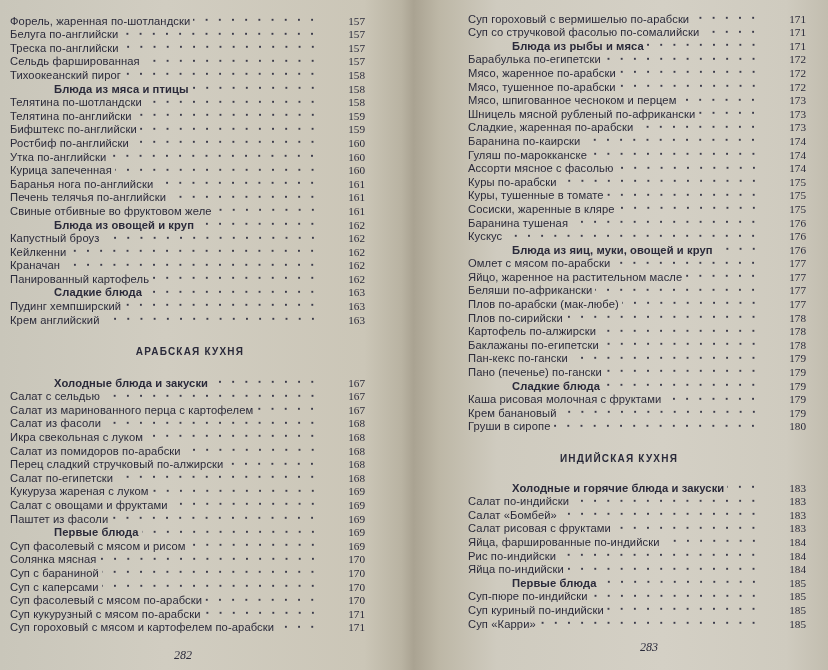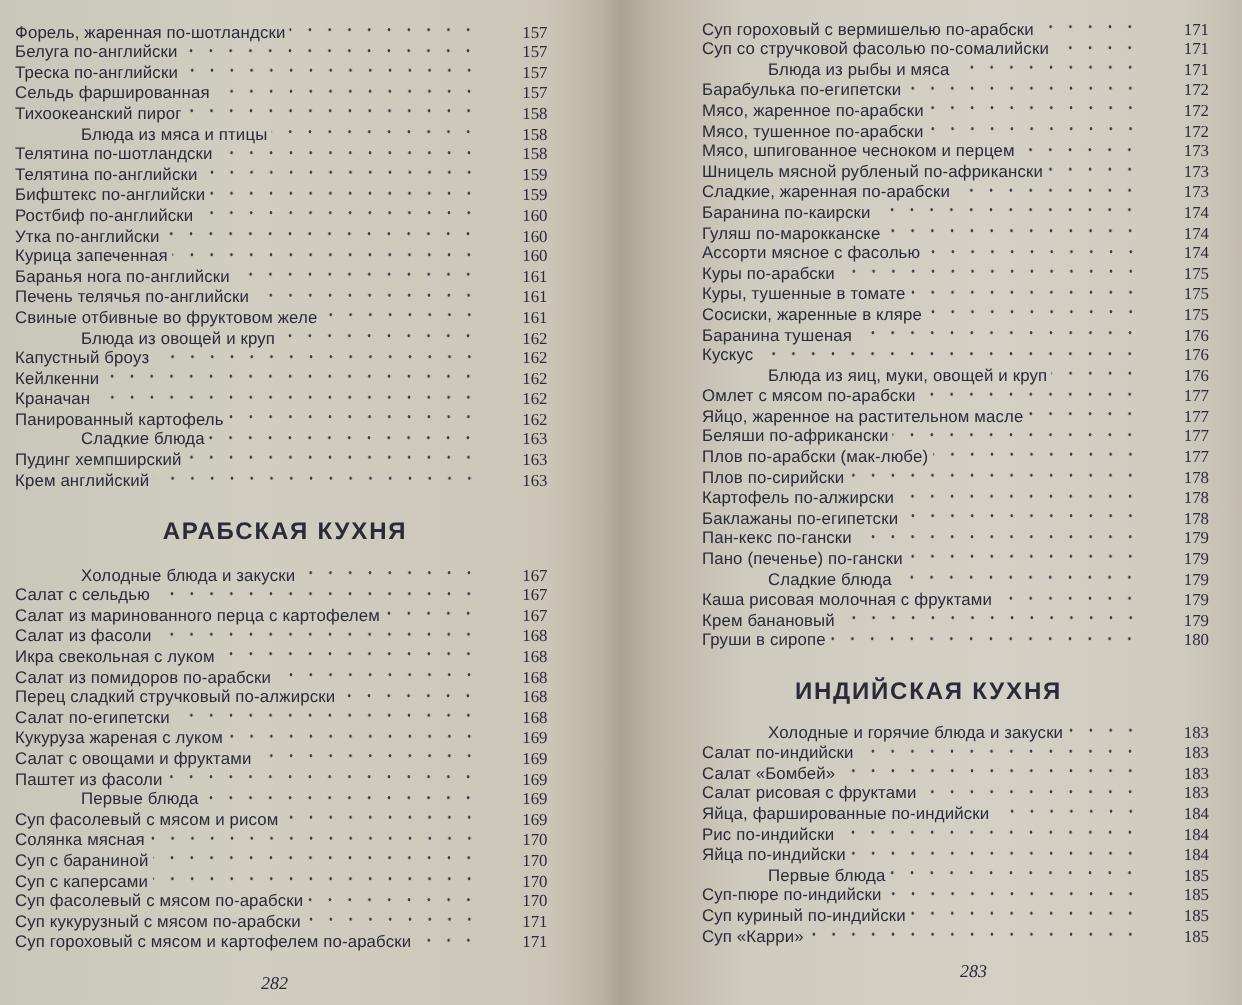--- a/index.html
+++ b/index.html
@@ -25,33 +25,33 @@
     background: linear-gradient(to right, #aaa392 0%, #bdb7a6 6%, #cfcbbf 20%, #d4d0c5 60%, #cfcbbf 90%, #c2bdaf 100%);
   }
   .entries { position:absolute; }
   .page-left .entries { left:10px; top:11px; width:355px; }
   .page-right .entries { left:54px; top:9px; width:338px; }
   .row {
     display:flex; align-items:baseline; height:13.6px; line-height:13.6px;
     font-size:11.2px; white-space:nowrap;
   }
   .row .label { flex:0 0 auto; padding-right:3px; font-family:"Liberation Sans","DejaVu Sans",sans-serif; letter-spacing:0.1px; }
-  .row.bold .label { font-weight:normal;padding-left:44px; }
+  .row.bold .label { font-weight:bold;padding-left:44px; }
   .row .dots {
     flex:1 1 auto; overflow:hidden; height:13.6px;
     background-image: radial-gradient(circle, #3a3a4a 0.8px, transparent 1.1px);
     background-size:13.2px 13.6px;
     background-position:right 2px bottom -2px;
     background-repeat:repeat-x;
     margin-right:20px;
   }
   .row .num { flex:0 0 24px; text-align:right; font-size:11.2px; }
   .section-title {
     position:absolute; font-family:"Liberation Sans","DejaVu Sans",sans-serif;
-    font-weight:bold; font-size:16px; letter-spacing:1.2px; text-align:center;
+    font-weight:bold; font-size:10px; letter-spacing:1.2px; text-align:center;
   }
   .folio {
     position:absolute; font-style:italic; font-size:12px;
   }
 </style>
 </head>
 <body>
 
 <div class="spread">
   <div class="page page-left">

